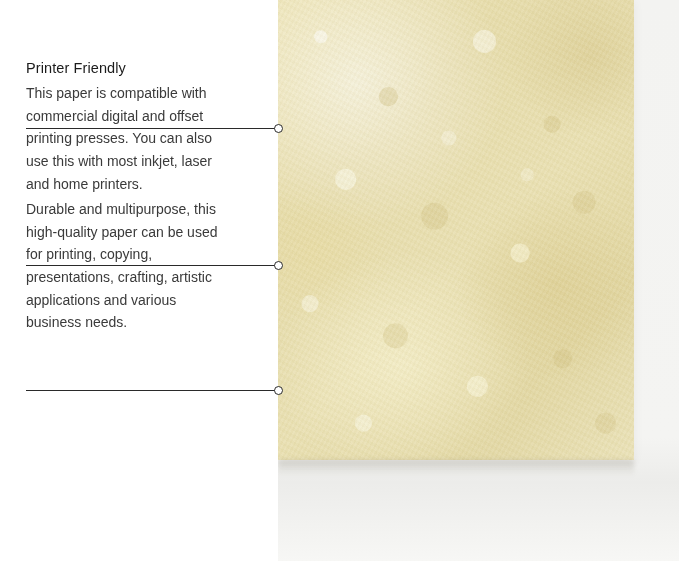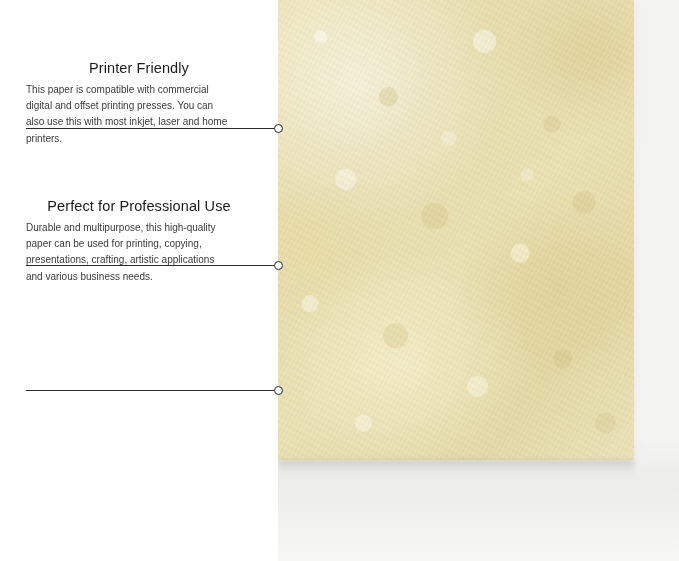--- a/index.html
+++ b/index.html
@@ -116,24 +116,23 @@
     position: absolute;
     left: 26px;
     width: 226px;
   }
   .feature-title {
     font-size: 14.5px;
     color: #1b1b1b;
     letter-spacing: 0.1px;
     margin: 0 0 6px 0;
     font-weight: 400;
-    text-align: center;
   }
   .feature-body {
-    font-size: 10px;
+    font-size: 14px;
     line-height: 1.62;
     color: #3a3a3a;
     margin: 0;
     font-weight: 400;
     max-width: 206px;
   }
 
   
   .connector {
     position: absolute;
@@ -179,21 +178,20 @@
   <div class="info-panel">
 
     <div class="feature" id="feature-0">
       <h2 class="feature-title">Printer Friendly</h2>
       <p class="feature-body">This paper is compatible with commercial digital and offset printing presses. You can also use this with most inkjet, laser and home printers.</p>
     </div>
     <div class="connector" id="connector-0"></div>
     <div class="connector-dot" id="dot-0"></div>
 
     <div class="feature" id="feature-1">
-      <h2 class="feature-title">Perfect for Professional Use</h2>
       <p class="feature-body">Durable and multipurpose, this high-quality paper can be used for printing, copying, presentations, crafting, artistic applications and various business needs.</p>
     </div>
     <div class="connector" id="connector-1"></div>
     <div class="connector-dot" id="dot-1"></div>
 
     <div class="connector" id="connector-2"></div>
     <div class="connector-dot" id="dot-2"></div>
 
   </div>
 </div>

